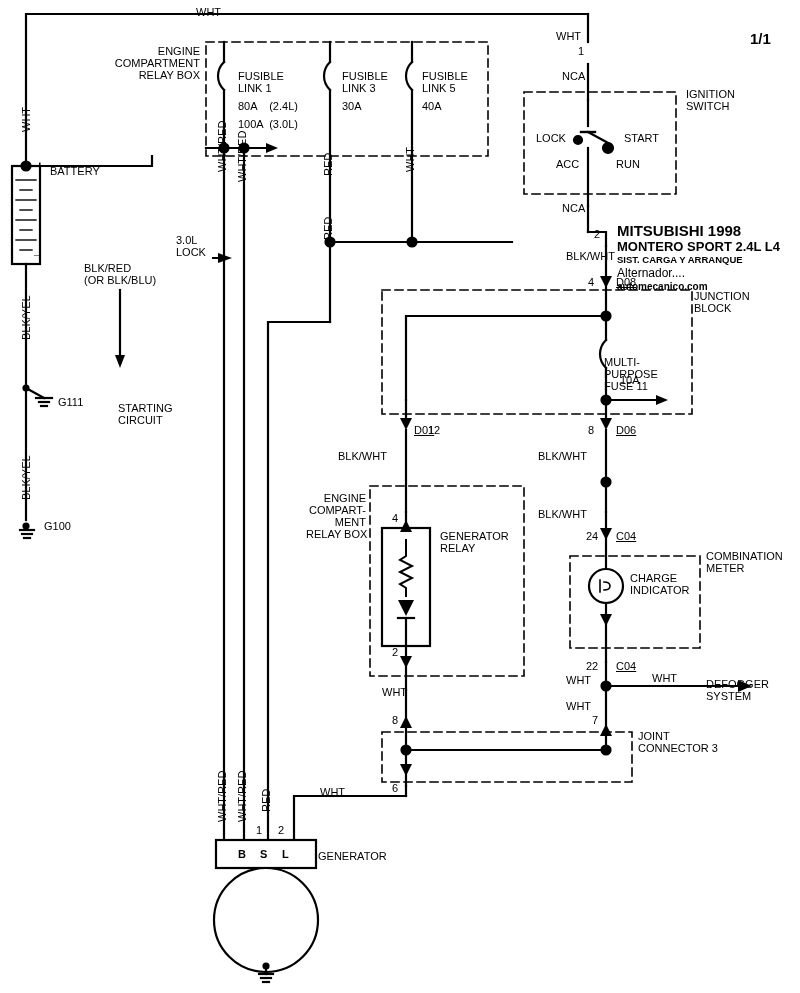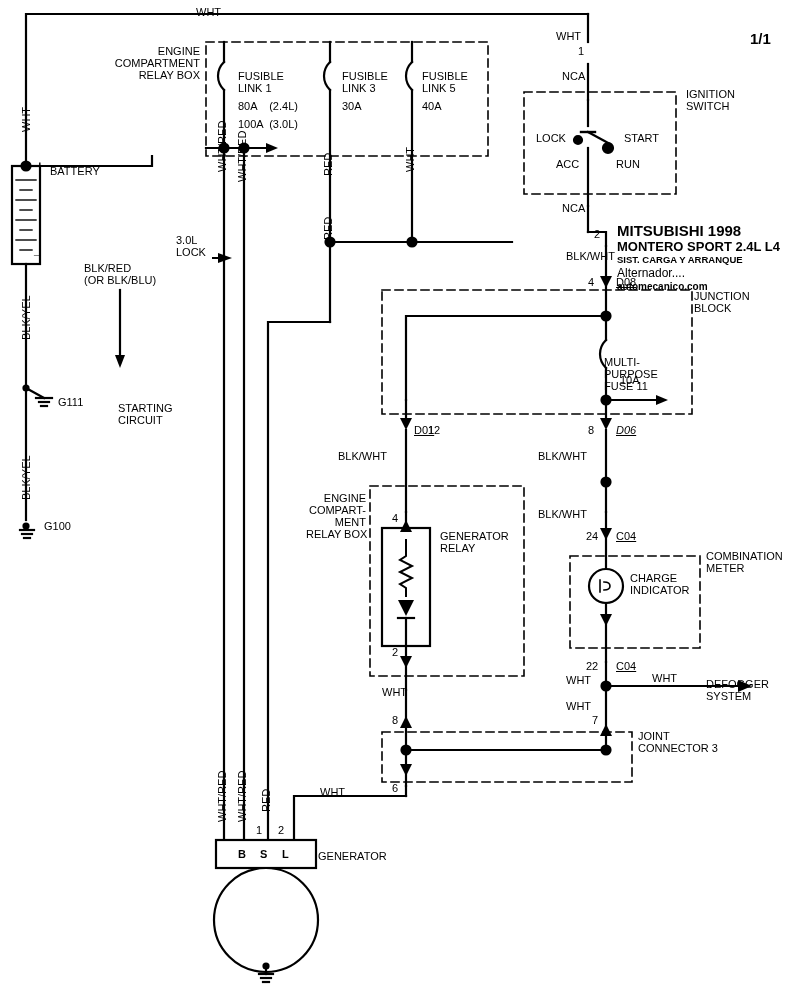--- a/index.html
+++ b/index.html
@@ -300,21 +300,21 @@
 BLOCK</div>
 
   <div class="lbl" style="left:604px; top:332px;margin-top:24px;">MULTI-
 PURPOSE
 FUSE 11</div>
   <div class="lbl" style="left:620px; top:374px;">10A</div>
 
   <div class="lbl" style="left:386px; top:424px;margin-left:42px;">12</div>
   <div class="lbl" style="left:414px; top:424px; text-decoration:underline;">D01</div>
   <div class="lbl" style="left:588px; top:424px;">8</div>
-  <div class="lbl" style="left:616px; top:424px; text-decoration:underline;font-style:italic;">D06</div>
+  <div class="lbl" style="left:616px; top:424px; text-decoration:underline;">D06</div>
 
   <div class="lbl" style="left:338px; top:450px;">BLK/WHT</div>
   <div class="lbl" style="left:538px; top:450px;">BLK/WHT</div>
   <div class="lbl" style="left:538px; top:508px;">BLK/WHT</div>
 
   <div class="lbl" style="left:306px; top:492px; width:60px; text-align:right;">ENGINE
 COMPART-
 MENT
 RELAY BOX</div>
   <div class="lbl" style="left:440px; top:530px;">GENERATOR

